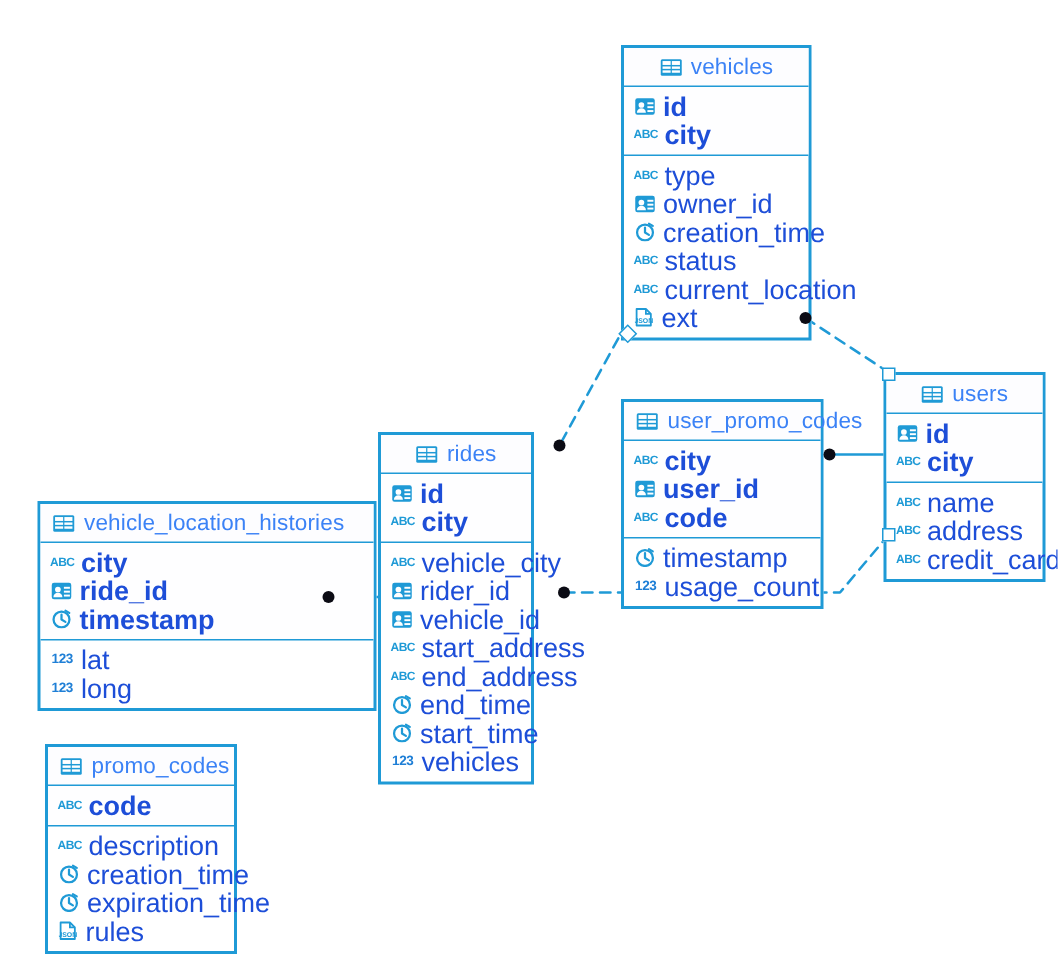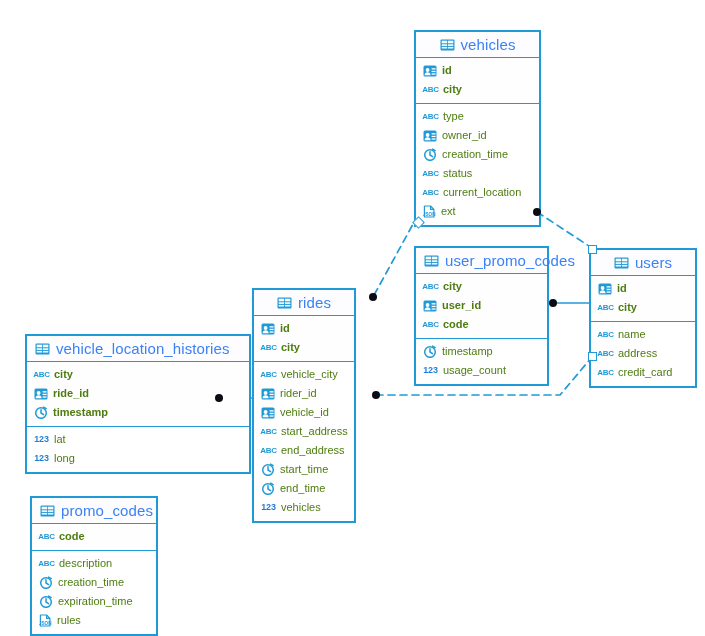--- a/index.html
+++ b/index.html
@@ -32,21 +32,21 @@
   }
   .sect{box-sizing:border-box;padding:3px 0 4px 0;}
   .sect.keys{border-bottom:1px solid #1f9ad6;background:#fefeff;}
   .row{
     box-sizing:border-box;
     height:19px;
     display:flex;align-items:center;gap:5px;
     padding:0 7px;
     white-space:nowrap;
   }
-  .fname{font-size:11px;color:#4d7c0f;line-height:1;}
+  .fname{font-size:18px;color:#1d4ed8;line-height:1;}
   .row.pk .fname{font-weight:bold;}
 
   
   .ico{flex:0 0 auto;display:inline-flex;align-items:center;justify-content:center;}
   .ico svg{display:block;}
   .ico-abc{
     width:15px;height:11px;font-size:8px;font-weight:bold;color:#1f9ad6;
     font-family:Liberation Sans, sans-serif;
     letter-spacing:-.3px;line-height:1;
   }
@@ -148,21 +148,21 @@
             <svg width="13" height="13" viewBox="0 0 13 13">
               <path d="M1.4 1h6.2l3.3 3.3V12H1.4z" fill="#fff" stroke="#1f9ad6" stroke-width="1.2" stroke-linejoin="round"></path>
               <path d="M7.6 1v3.3h3.3" fill="none" stroke="#1f9ad6" stroke-width="1.2"></path>
               <text x="6.2" y="10.6" text-anchor="middle" font-size="4.6" font-family="Liberation Sans, sans-serif" font-weight="bold" fill="#1f9ad6">JSON</text>
             </svg>
           </span>
           <span class="fname">ext</span>
         </div>
       </div>
     </div>
-    <div class="entity" style="left: 414px; top: 246px; width: 135px;">
+    <div class="entity" style="left: 414px; top: 266px; width: 135px;">
       <div class="ent-header left">
         <span class="ico">
           <svg width="15" height="12" viewBox="0 0 15 12">
             <rect x="0.5" y="0.5" width="14" height="11" rx="1" fill="#1f9ad6"></rect>
             <rect x="1.7" y="1.7" width="5.4" height="2.6" fill="#fff"></rect>
             <rect x="7.9" y="1.7" width="5.4" height="2.6" fill="#fff"></rect>
             <rect x="1.7" y="5.3" width="5.4" height="1.6" fill="#fff"></rect>
             <rect x="7.9" y="5.3" width="5.4" height="1.6" fill="#fff"></rect>
             <rect x="1.7" y="7.9" width="5.4" height="1.6" fill="#fff"></rect>
             <rect x="7.9" y="7.9" width="5.4" height="1.6" fill="#fff"></rect>
@@ -333,31 +333,31 @@
           <span class="fname">end_address</span>
         </div>
         <div class="row">
           <span class="ico">
             <svg width="14" height="13" viewBox="0 0 14 13">
               <circle cx="7" cy="7" r="5.3" fill="none" stroke="#1f9ad6" stroke-width="1.5"></circle>
               <path d="M7 3.8V7l2.6 1.6" fill="none" stroke="#1f9ad6" stroke-width="1.5" stroke-linecap="round" stroke-linejoin="round"></path>
               <path d="M9.6 1.1l2.6 1.5" fill="none" stroke="#1f9ad6" stroke-width="1.4" stroke-linecap="round"></path>
             </svg>
           </span>
+          <span class="fname">end_time</span>
+        </div>
+        <div class="row">
+          <span class="ico">
+            <svg width="14" height="13" viewBox="0 0 14 13">
+              <circle cx="7" cy="7" r="5.3" fill="none" stroke="#1f9ad6" stroke-width="1.5"></circle>
+              <path d="M7 3.8V7l2.6 1.6" fill="none" stroke="#1f9ad6" stroke-width="1.5" stroke-linecap="round" stroke-linejoin="round"></path>
+              <path d="M9.6 1.1l2.6 1.5" fill="none" stroke="#1f9ad6" stroke-width="1.4" stroke-linecap="round"></path>
+            </svg>
+          </span>
           <span class="fname">start_time</span>
-        </div>
-        <div class="row">
-          <span class="ico">
-            <svg width="14" height="13" viewBox="0 0 14 13">
-              <circle cx="7" cy="7" r="5.3" fill="none" stroke="#1f9ad6" stroke-width="1.5"></circle>
-              <path d="M7 3.8V7l2.6 1.6" fill="none" stroke="#1f9ad6" stroke-width="1.5" stroke-linecap="round" stroke-linejoin="round"></path>
-              <path d="M9.6 1.1l2.6 1.5" fill="none" stroke="#1f9ad6" stroke-width="1.4" stroke-linecap="round"></path>
-            </svg>
-          </span>
-          <span class="fname">end_time</span>
         </div>
         <div class="row">
           <span class="ico ico-123">123</span>
           <span class="fname">vehicles</span>
         </div>
       </div>
     </div>
     <div class="entity" style="left: 25px; top: 334px; width: 226px;">
       <div class="ent-header left">
         <span class="ico">

